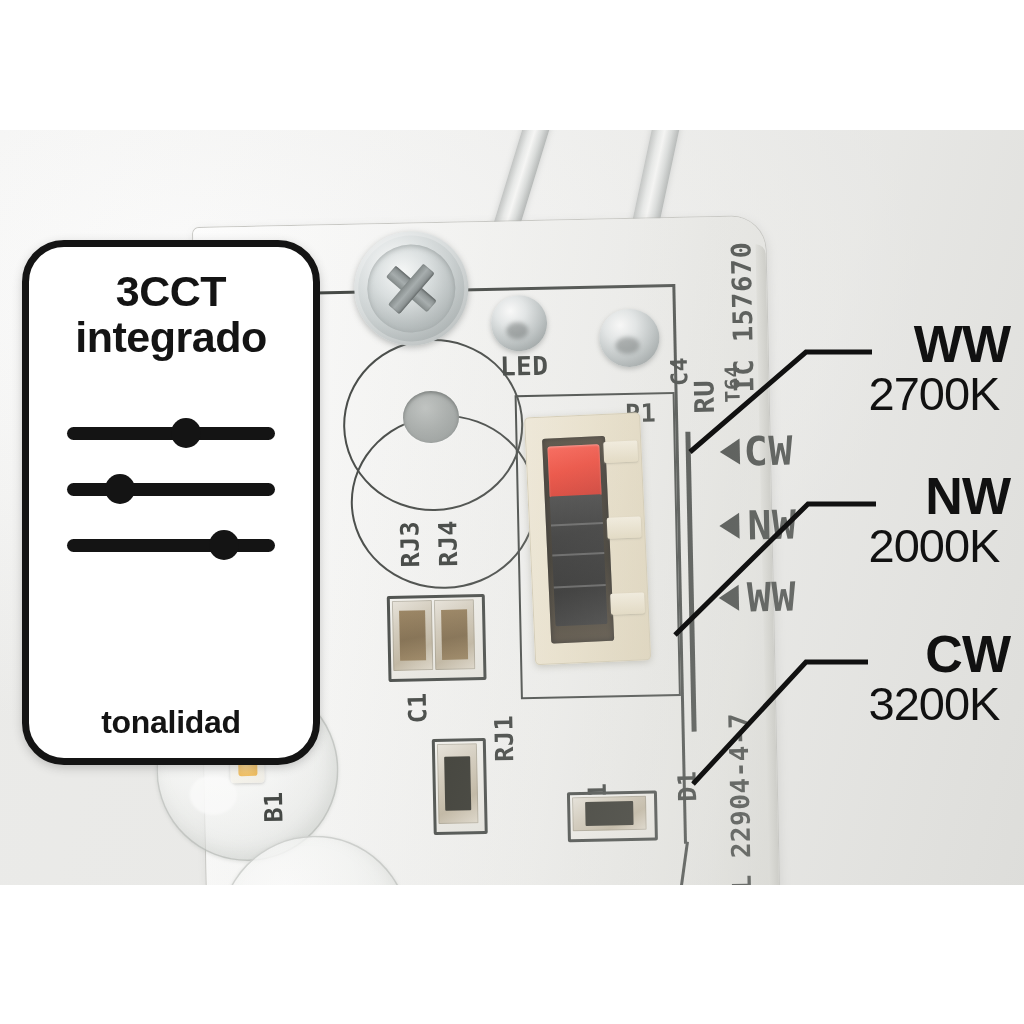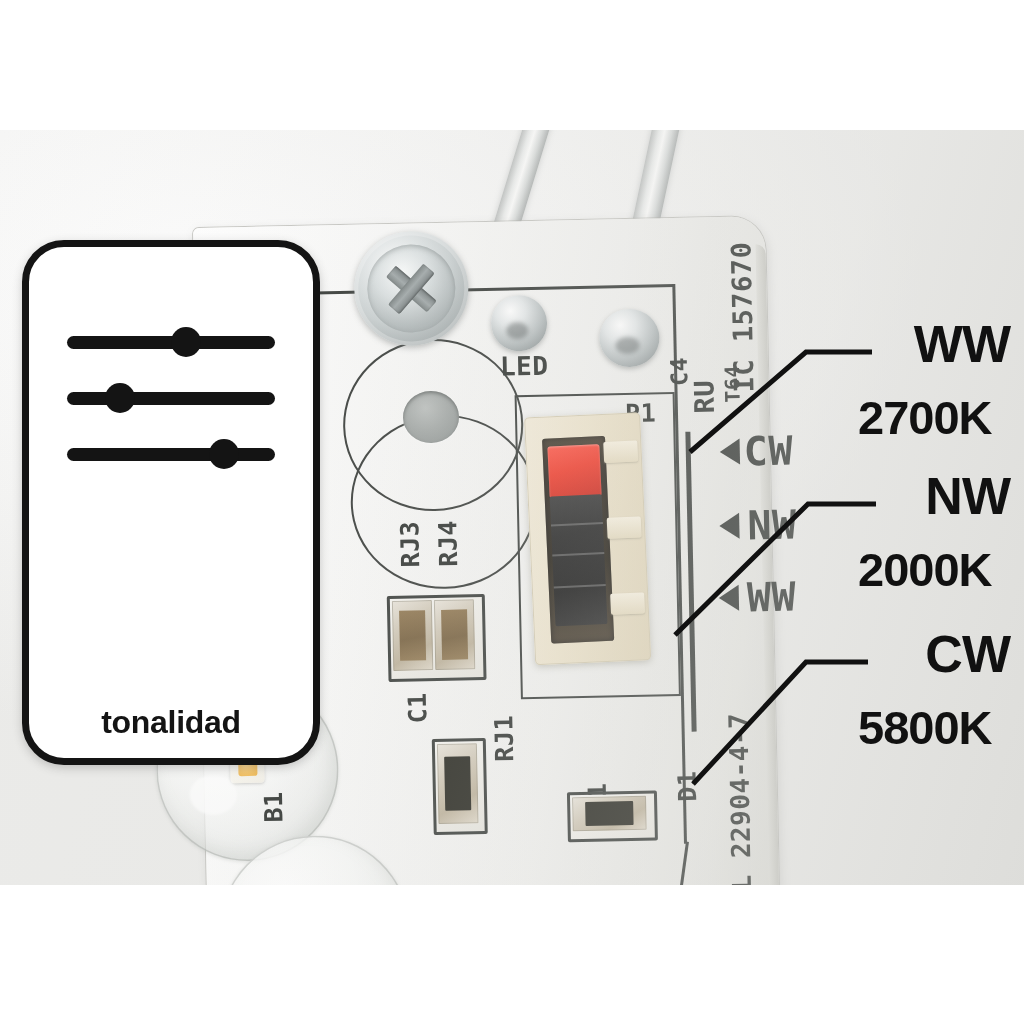--- a/index.html
+++ b/index.html
@@ -225,23 +225,22 @@
   }
   .card-sub .l2{display:block;margin-top:42px;}
 
   
   .callout{position:absolute;}
   .callout .code{
     font-size:52px;font-weight:700;color:#111111;line-height:1;letter-spacing:-1px;
     text-align:right;
   }
   .callout .kelvin{
-    font-size:47px;font-weight:700;color:#111111;line-height:1.04;letter-spacing:-1px;
-    text-align:left;
-    margin-top:24px;
+    font-size:47px;font-weight:400;color:#111111;line-height:1.04;letter-spacing:-1px;
+    text-align:center;
   }
   .leader{position:absolute;overflow:visible;}
 </style>
 </head>
 <body>
 
 <div class="stage">
 
   <div class="photo">
 
@@ -363,24 +362,28 @@
     <div class="kelvin">2700K</div>
   </div>
 
   <div class="callout" style="left:858px;top:470px;width:152px;">
     <div class="code">NW</div>
     <div class="kelvin">2000K</div>
   </div>
 
   <div class="callout" style="left:858px;top:628px;width:152px;">
     <div class="code">CW</div>
-    <div class="kelvin">5800K</div>
+    <div class="kelvin">3200K</div>
   </div>
 
   <div class="card">
+    <div class="card-title">
+      <span>3CCT</span>
+      <span class="l2">integrado</span>
+    </div>
 
     <div class="sliders">
       <div class="slider-row">
         <div class="slider-track"></div>
         <div class="slider-knob" style="left:104px;"></div>
       </div>
       <div class="slider-row">
         <div class="slider-track"></div>
         <div class="slider-knob" style="left:38px;"></div>
       </div>

